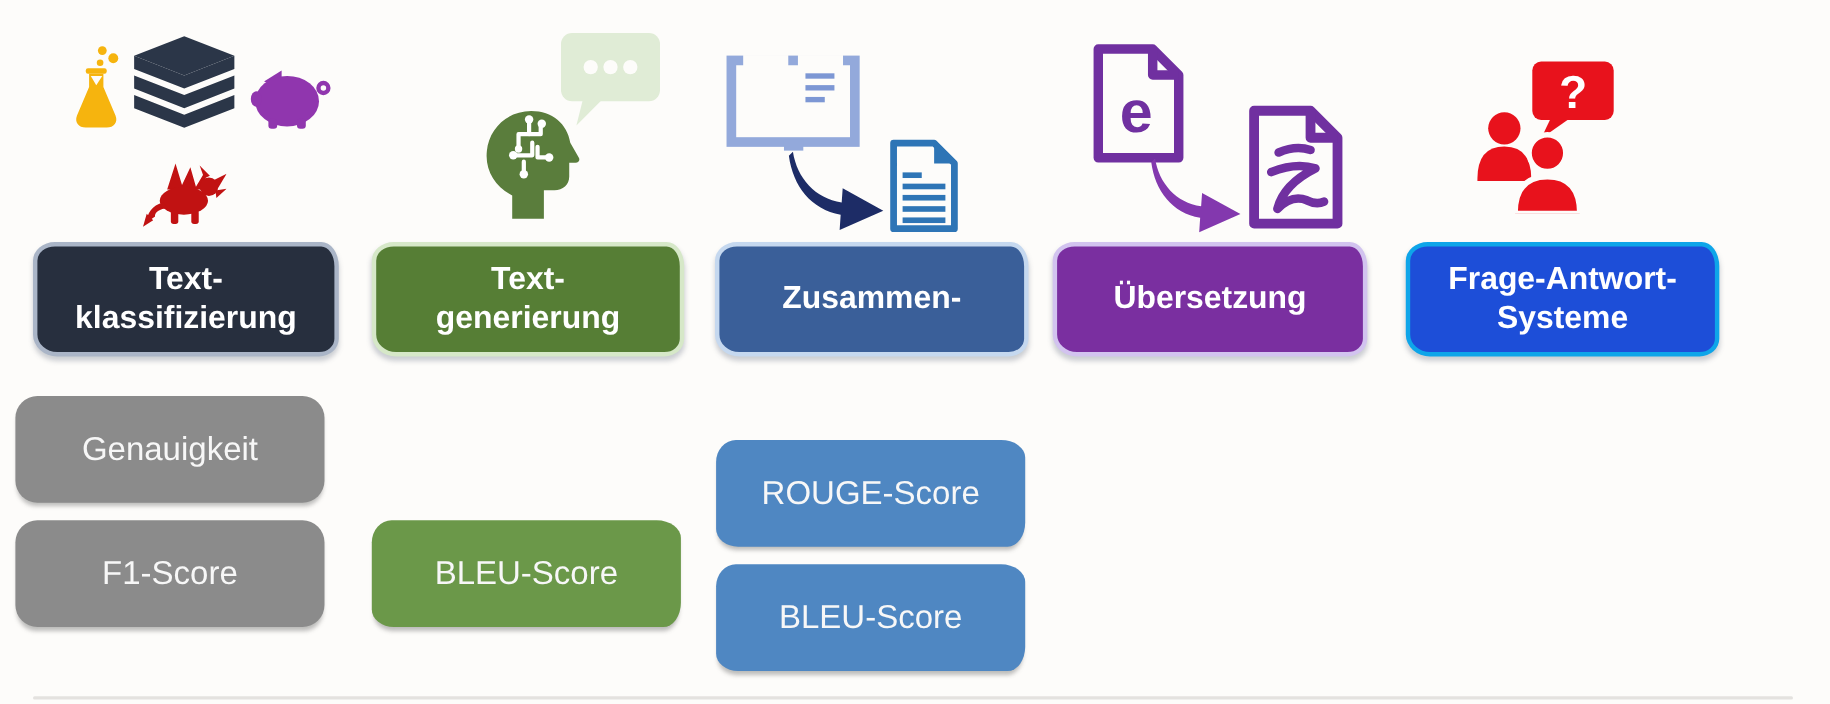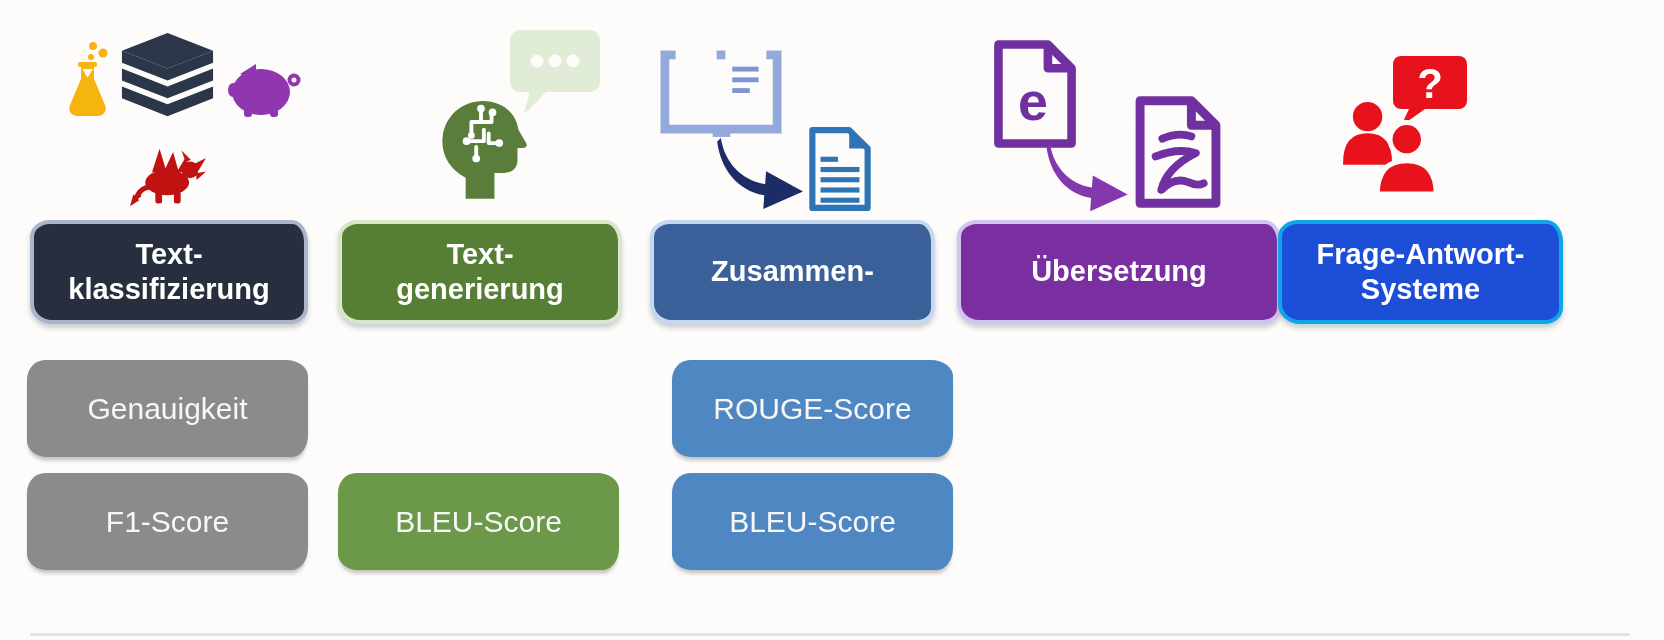--- a/index.html
+++ b/index.html
@@ -21,28 +21,28 @@
     display:flex;align-items:center;justify-content:center;text-align:center;
     color:#f7f7f7;font-size:30px;font-weight:normal;
     border-radius:18px 22px 16px 20px / 20px 16px 22px 16px;
     box-shadow:0 5px 4px -2px rgba(70,70,70,.35);
   }
   .row1{top:360px;}
   .row2{top:473px;}
   .b1{left:30px;width:278px;background:#272f3e;border:4px solid #aab5c7;}
   .b2{left:338px;width:284px;background:#567e35;border:4px solid #d6e8c8;}
   .b3{left:650px;width:285px;background:#3a5f99;border:4px solid #c5d8ef;}
-  .b4{left:957px;width:324px;background:#7a2fa0;border:4px solid #d2c3ef;}
+  .b4{left:957px;width:286px;background:#7a2fa0;border:4px solid #d2c3ef;}
   .b5{left:1278px;width:285px;background:#1d4ed8;border:4px solid #0ea5e9;}
   .m-gray{background:#8b8b8b;}
   .m-green{background:#6b9849;}
   .m-blue{background:#4f87c2;}
-  .c1m{left:27px;}
+  .c1m{left:14px;border-radius:20px;}
   .c2m{left:338px;}
-  .c3m{left:672px;}
+  .c3m{left:651px;margin-top:40px;}
   .bottom-line{position:absolute;left:30px;top:633px;width:1600px;height:3px;background:#e4e2df;border-radius:2px;}
 </style>
 </head>
 <body>
 
 <div id="canvas">
 
   <div class="icon" style="left:66px;top:40px;width:46px;height:80px;">
     <svg viewBox="0 0 46 80">
       <g fill="#f6b40e">

